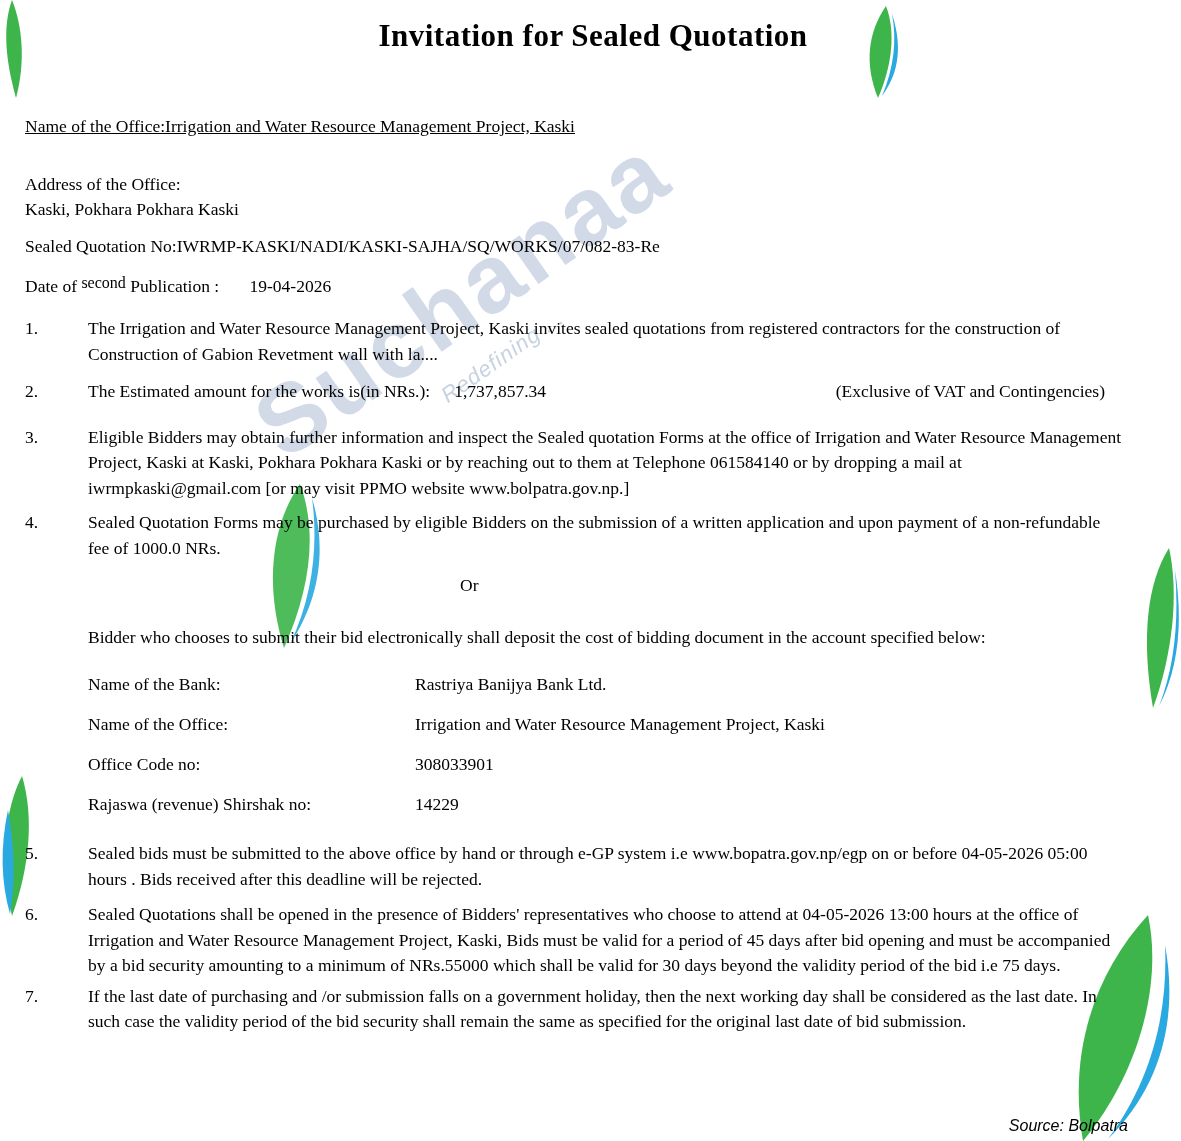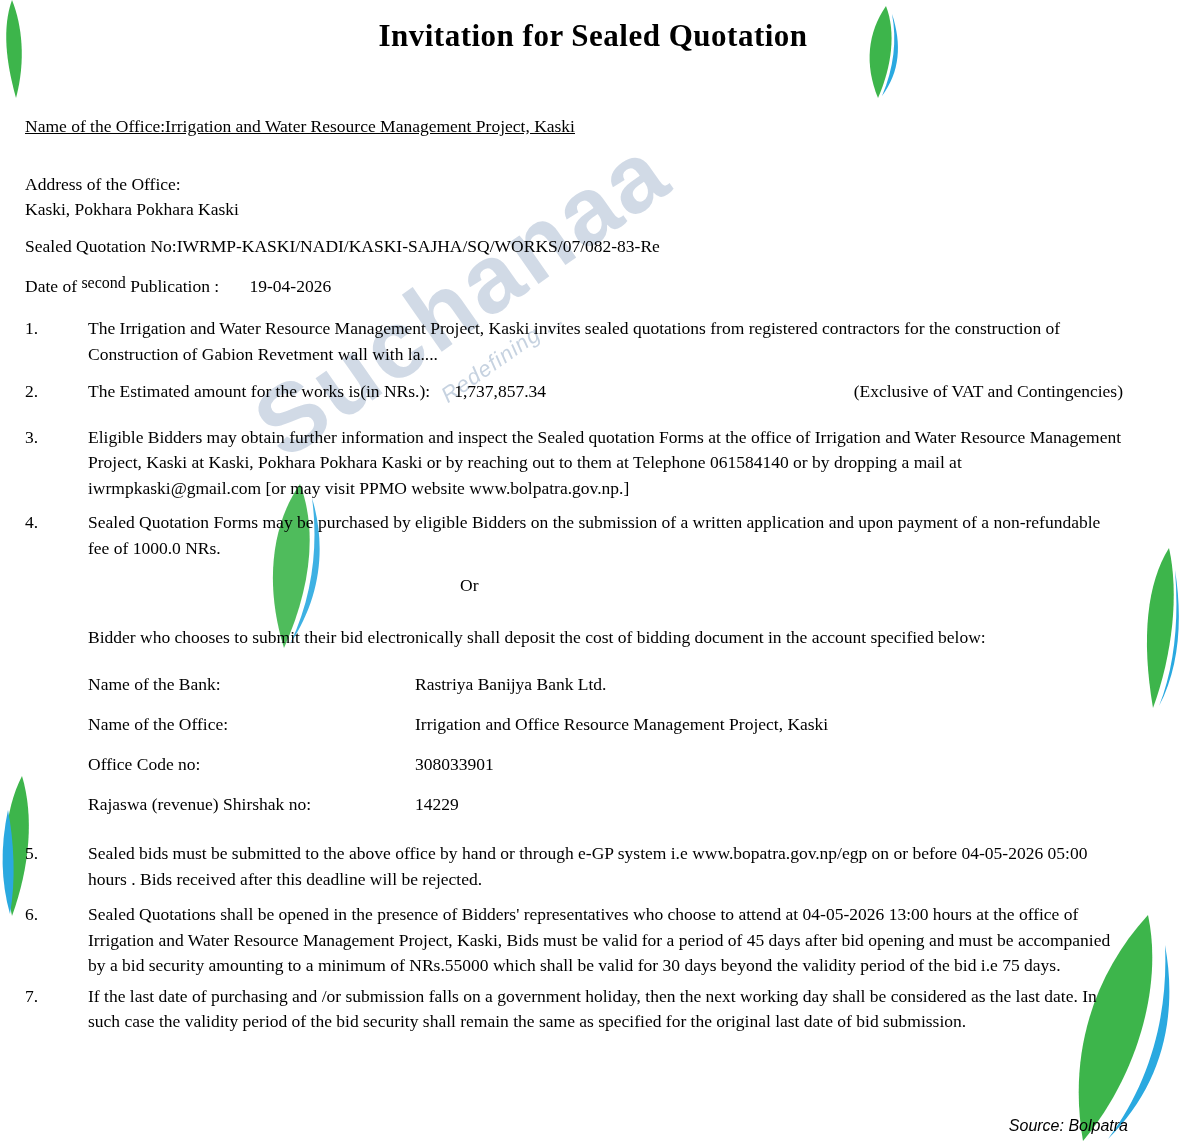--- a/index.html
+++ b/index.html
@@ -49,21 +49,21 @@
   .raised { position:relative; top:-4px; font-size:16px; }
   .date-value { margin-left:26px; }
   
   .li { display:flex; font-size:17.5px; line-height:25.5px; margin-bottom:12px; }
   .num { width:63px; flex:0 0 63px; }
   .txt { flex:1; padding-right:38px; }
   .li-2 { margin-bottom:20px; }
   .li-3 { margin-bottom:9px; }
   .est-row { display:flex; align-items:center; }
   .amount { margin-left:24px; }
-  .vat-note { margin-left:auto; }
+  .vat-note { margin-left:auto; margin-right:18px; }
   
   .or-sep { font-size:17.5px; line-height:25px; margin:8px 0 27px 435px; }
   .electronic-line { font-size:17.5px; line-height:25px; margin:0 0 22px 63px; }
   
   .bank-table { margin-left:63px; margin-bottom:24px; }
   .bank-row { display:flex; font-size:17.5px; line-height:25px; margin-bottom:15px; }
   .bank-label { width:327px; flex:0 0 327px; }
   .li-5 { margin-bottom:10px; }
   .li-6 { margin-bottom:5px; }
   
@@ -164,21 +164,21 @@
 
   <div class="electronic-line">Bidder who chooses to submit their bid electronically shall deposit the cost of bidding document in the account specified below:</div>
 
   <div class="bank-table">
     <div class="bank-row">
       <div class="bank-label">Name of the Bank:</div>
       <div class="bank-value">Rastriya Banijya Bank Ltd.</div>
     </div>
     <div class="bank-row">
       <div class="bank-label">Name of the Office:</div>
-      <div class="bank-value">Irrigation and Office Resource Management Project, Kaski</div>
+      <div class="bank-value">Irrigation and Water Resource Management Project, Kaski</div>
     </div>
     <div class="bank-row">
       <div class="bank-label">Office Code no:</div>
       <div class="bank-value">308033901</div>
     </div>
     <div class="bank-row">
       <div class="bank-label">Rajaswa (revenue) Shirshak no:</div>
       <div class="bank-value">14229</div>
     </div>
   </div>

